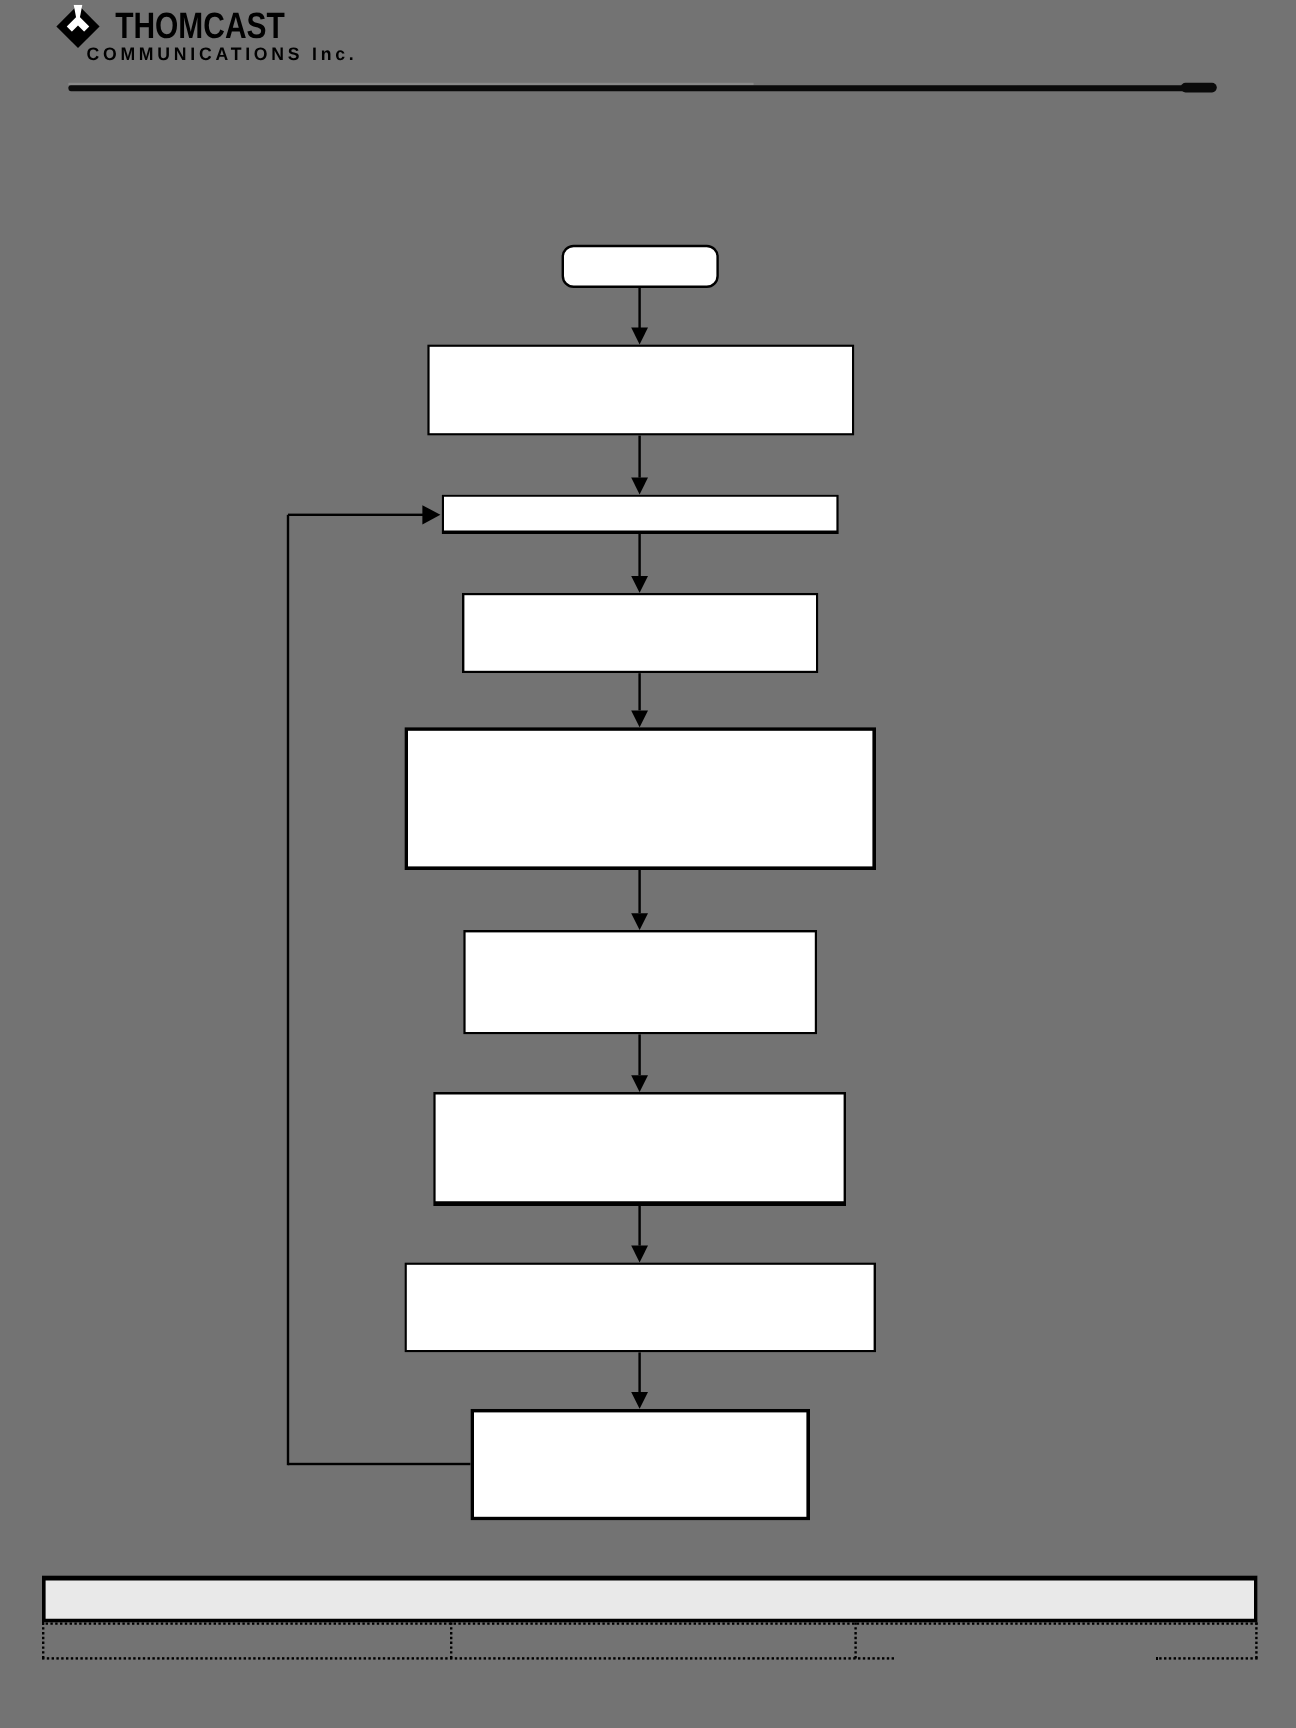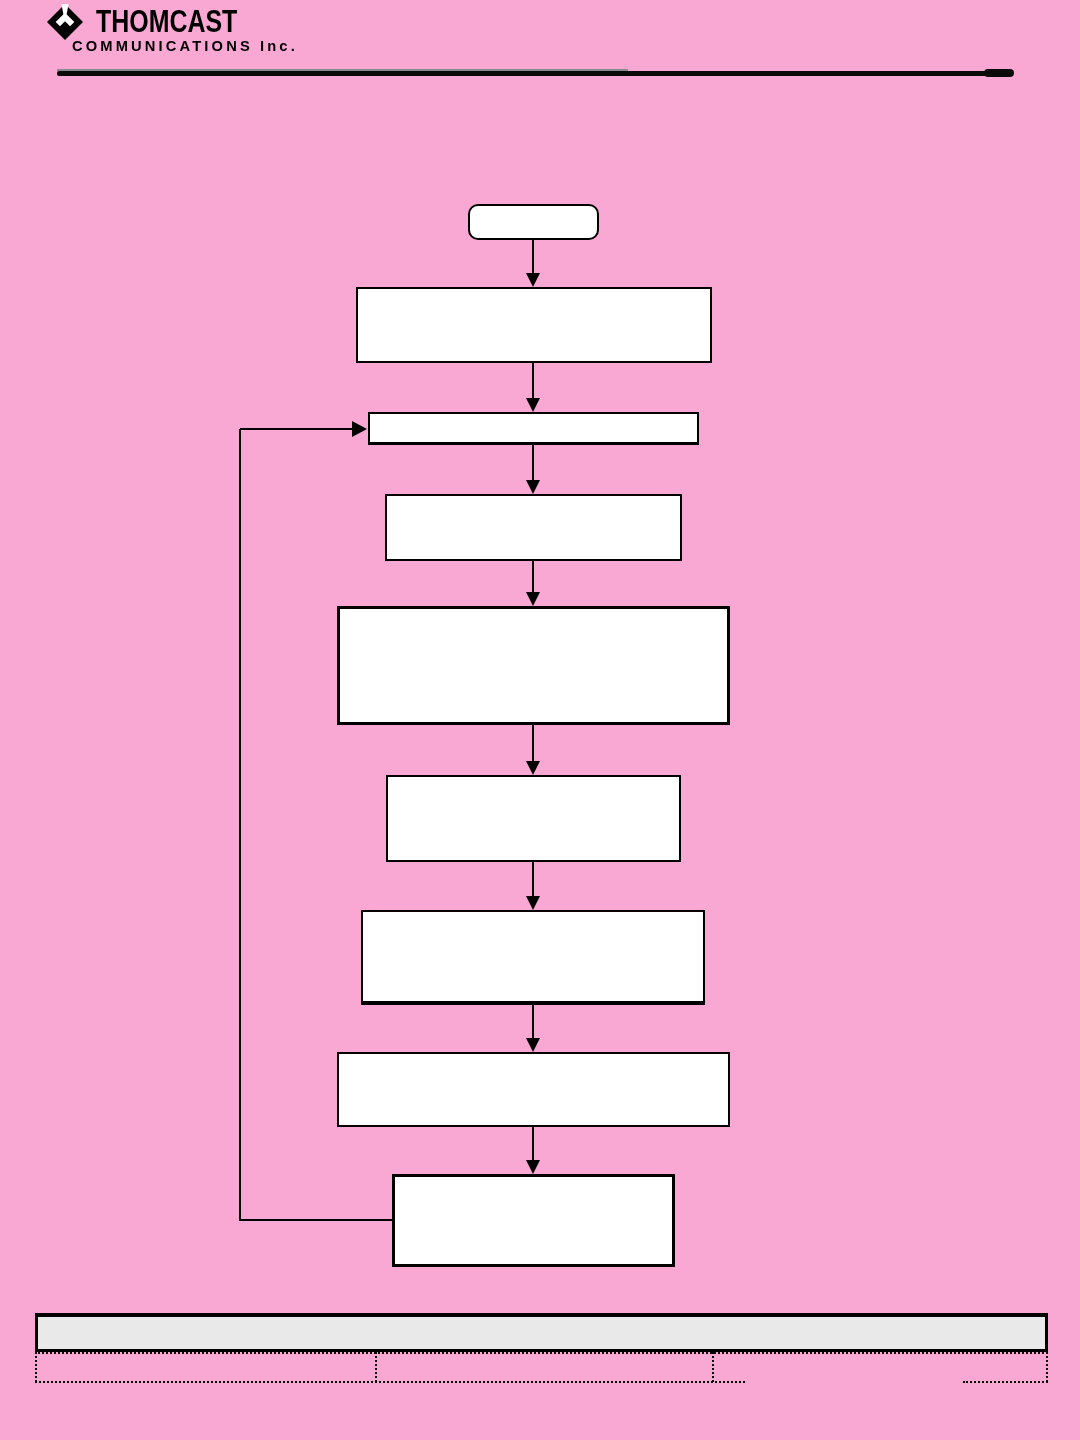--- a/index.html
+++ b/index.html
@@ -1,17 +1,17 @@
 <!DOCTYPE html>
 <html><head>
 <meta charset="utf-8">
 <style>
   html,body{margin:0;padding:0;background:#ffffff;}
   body{width:1080px;height:1440px;position:relative;font-family:"Liberation Sans",sans-serif;color:#000;}
-  .page{position:absolute;inset:0;background:#f9a8d4;overflow:hidden;}
+  .page{position:absolute;inset:0;background:#737373;overflow:hidden;}
 
   
   .logo-icon{position:absolute;left:40px;top:4px;width:50px;height:36px;}
   .brand{position:absolute;left:96px;top:5px;font-size:29px;font-weight:bold;
          letter-spacing:0px;transform:scale(0.86,1.05);transform-origin:left top;white-space:nowrap;}
   .brand-sub{position:absolute;left:72px;top:37px;font-size:15px;font-weight:bold;
          letter-spacing:3.2px;transform:scale(0.98,1);transform-origin:left top;white-space:nowrap;}
   .head-rule{position:absolute;left:57px;top:71px;width:956px;height:5px;background:#0a0a0a;border-radius:2px;}
   .head-rule-gray{position:absolute;left:57px;top:69px;width:571px;height:2px;background:#8a8a8a;}
   .head-rule-end{position:absolute;left:984px;top:69px;width:30px;height:8px;background:#0a0a0a;border-radius:4px;}

